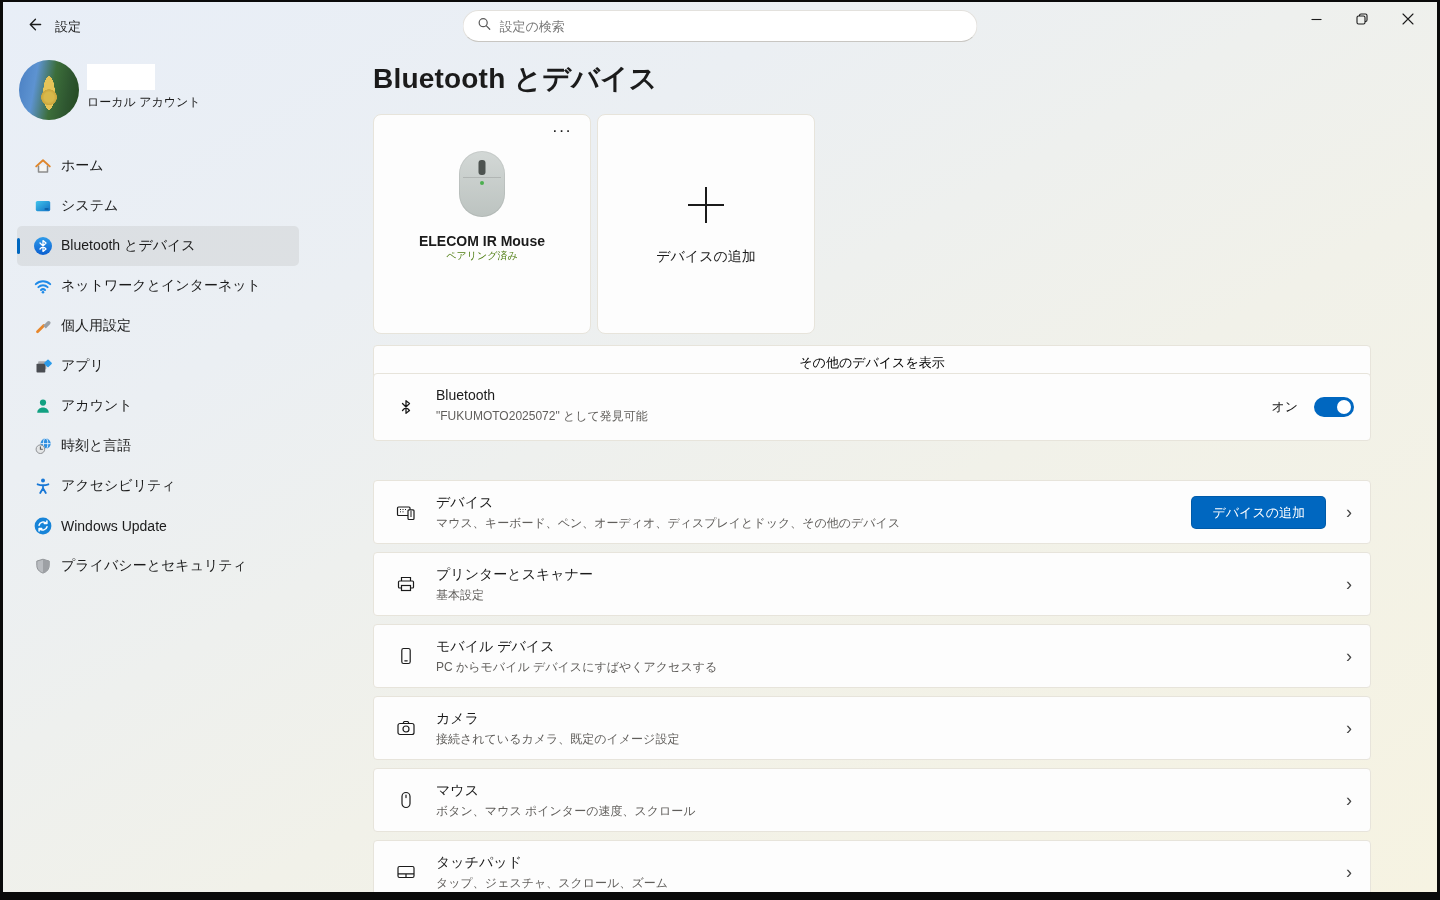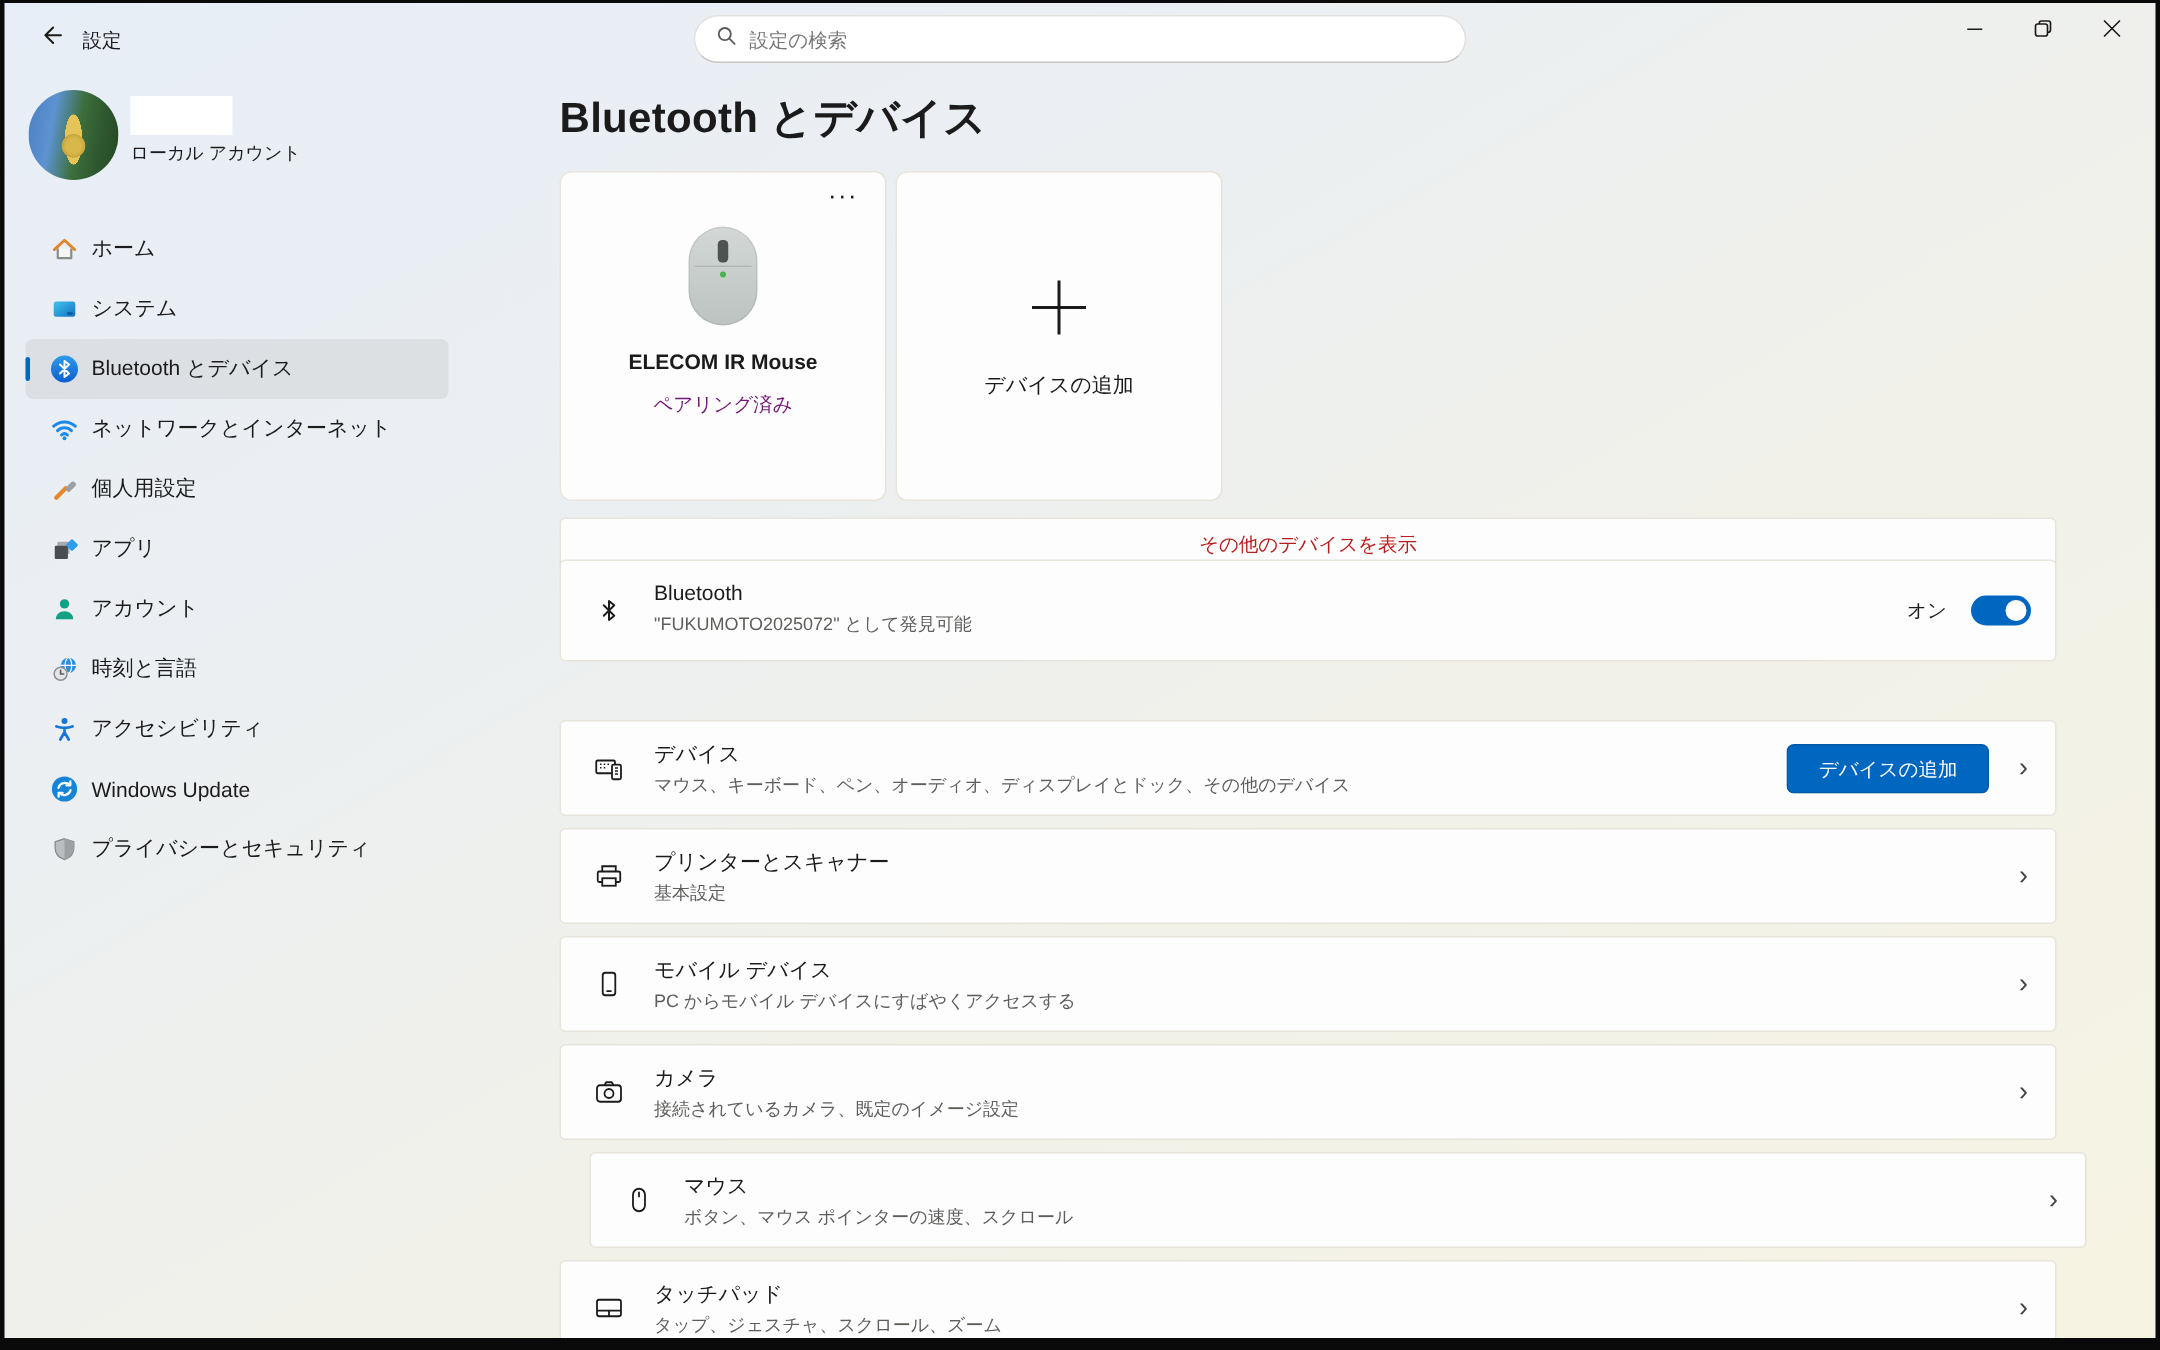--- a/index.html
+++ b/index.html
@@ -43,43 +43,43 @@
 
   .card { position:absolute; top:64px; width:218px; height:220px; background:#fdfdfd; border:1px solid #e7e4db; border-radius:8px; }
   .card.device { left:0; display:flex; flex-direction:column; align-items:center; padding-top:36px; }
   .card.add { left:224px; display:flex; flex-direction:column; align-items:center; justify-content:center; gap:20px; cursor:pointer; }
   .card-menu { position:absolute; right:12px; top:2px; font-size:17px; letter-spacing:1px; color:#1b1b1b; cursor:pointer; padding:4px 6px; }
   .mouse-art { width:46px; height:66px; border-radius:23px; background:linear-gradient(180deg,#d3d8d6 0%,#bcc3c0 100%); position:relative; box-shadow:inset 0 0 0 1px rgba(0,0,0,0.06); }
   .mouse-art::before { content:""; position:absolute; left:50%; top:9px; transform:translateX(-50%); width:7px; height:15px; border-radius:3px; background:#4d5350; }
   .mouse-art::after { content:""; position:absolute; left:50%; top:30px; transform:translateX(-50%); width:4px; height:4px; border-radius:50%; background:#4caf50; }
   .mouse-seam { position:absolute; left:4px; right:4px; top:26px; height:1px; background:rgba(0,0,0,0.12); }
   .device-name { margin-top:16px; font-size:14px; font-weight:700; }
-  .device-status { margin-top:12px; font-size:13px; color:#701a75; }
+  .device-status { margin-top:0; font-size:10px; color:#4d7c0f; }
   .add-label { font-size:14px; }
 
   .show-more-bar { position:absolute; left:0; top:295px; width:998px; height:36px; background:#fdfdfd; border:1px solid #e7e4db; border-radius:4px;
     display:flex; align-items:center; justify-content:center; cursor:pointer; }
-  .show-more-link { font-size:13px; color:#b91c1c; }
+  .show-more-link { font-size:13px; color:#000000; }
 
   .settings-row { position:absolute; left:0; width:998px; background:#fdfdfd; border:1px solid #e7e4db; border-radius:4px; cursor:pointer; }
   .row-icon { position:absolute; left:20px; top:50%; transform:translateY(-50%); width:24px; height:24px; display:flex; align-items:center; justify-content:center; }
   .row-title { position:absolute; left:62px; top:13px; font-size:14px; }
   .row-sub { position:absolute; left:62px; top:34px; font-size:12px; color:#605e5b; }
   .row-chevron { position:absolute; right:18px; top:50%; transform:translateY(-50%); font-size:18px; color:#454545; }
 
   .bt-card { top:323px; height:68px; cursor:default;text-align:right; }
   .bt-toggle-label { position:absolute; right:72px; top:50%; transform:translateY(-50%); font-size:13px; }
   .toggle { position:absolute; right:16px; top:50%; transform:translateY(-50%); width:40px; height:20px; border-radius:10px; background:#0067C0; cursor:pointer; }
   .toggle::after { content:""; position:absolute; right:3px; top:3px; width:14px; height:14px; border-radius:50%; background:#ffffff; }
 
   .row-devices   { top:430px; height:64px; }
   .row-printers  { top:502px; height:64px; }
   .row-mobile    { top:574px; height:64px; }
   .row-camera    { top:646px; height:64px; }
-  .row-mouse     { top:718px; height:64px;margin-left:20px; }
+  .row-mouse     { top:718px; height:64px; }
   .row-touchpad  { top:790px; height:64px; }
 
   .add-device-btn { position:absolute; right:44px; top:15px; height:33px; padding:0 20px; background:#0067C0; color:#ffffff;
     border:1px solid rgba(0,0,0,0.12); border-radius:5px; font-size:13px; display:flex; align-items:center; cursor:pointer; font-family:inherit; }
 
   .plus-art { width:46px; height:46px; }
 </style>
 </head>
 <body>
 

